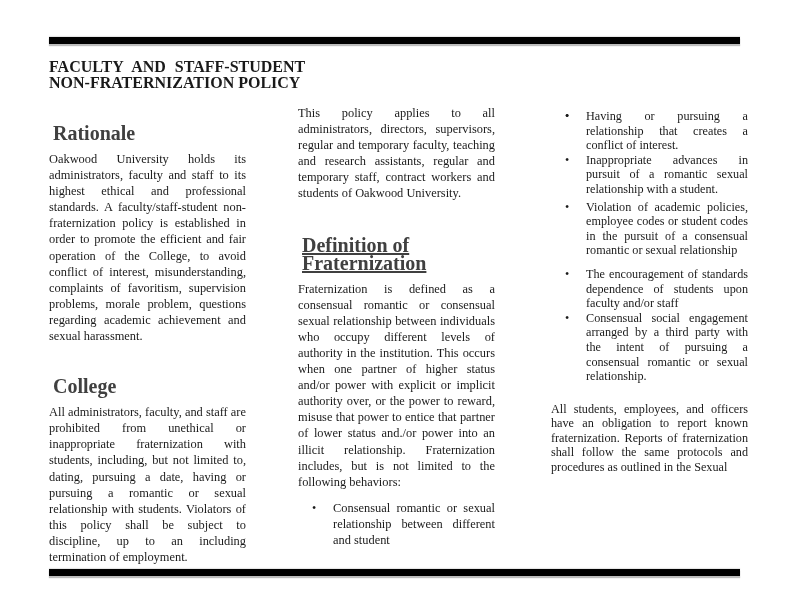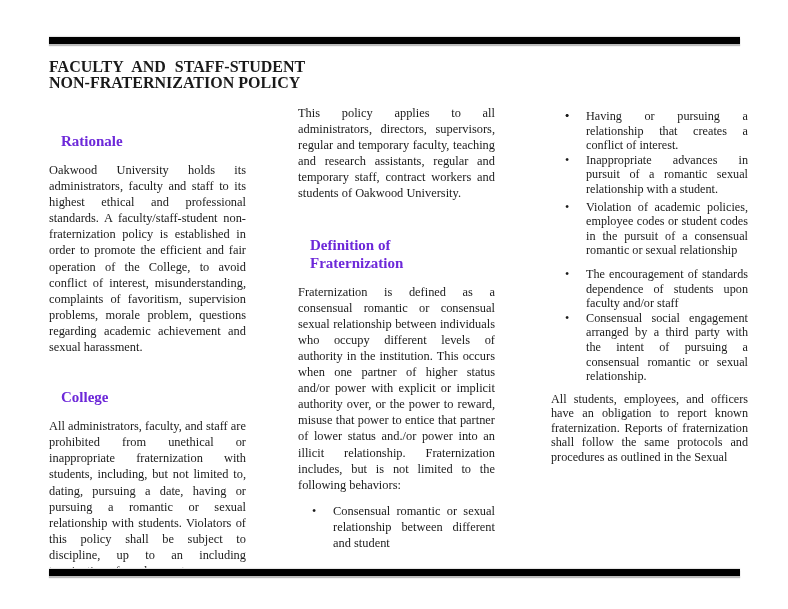--- a/index.html
+++ b/index.html
@@ -9,21 +9,21 @@
           box-shadow: 0 2px 1px #bdbdbd, 0 -1px 1px #e6e6e6; }
   .rule.top { top: 37px; }
   .rule.bottom { top: 569px; }
   .col { position: absolute; width: 197px; font-size: 12.4px; line-height: 16.1px; }
   .col1 { left: 49px; }
   .col2 { left: 298px; }
   .col3 { left: 551px; }
   .doc-title { position: absolute; left: 49px; top: 59px; font-weight: bold;
                font-size: 16px; line-height: 16px; letter-spacing: 0; }
   .doc-title div:first-child { word-spacing: 5px; }
-  h2 { font-size: 15px; font-weight: bold; margin: 12px; line-height: 18px; color: #6d28d9; }
+  h2 { font-size: 20px; font-weight: bold; margin: 4px; line-height: 18px; color: #404040; }
   p { margin: 0; text-align: justify; text-align-last: left; }
   ul { margin: 0; padding: 0; list-style: none; }
   li { position: relative; padding-left: 35px; text-align: justify; }
   li .bullet { position: absolute; left: 14px; top: 0; font-size: 12px; }
   .col2 ul li { padding-left: 35px; }
 </style>
 </head>
 <body>
 
 <div class="rule top"></div>
@@ -35,21 +35,21 @@
 
 <div class="col col1" style="top:120px;">
   <h2>Rationale</h2>
   <p style="margin-top:9px;">Oakwood University holds its administrators, faculty and staff to its highest ethical and professional standards. A faculty/staff-student non-fraternization policy is established in order to promote the efficient and fair operation of the College, to avoid conflict of interest, misunderstanding, complaints of favoritism, supervision problems, morale problem, questions regarding academic achievement and sexual harassment.</p>
   <h2 style="margin-top:33px;">College</h2>
   <p style="margin-top:9px;">All administrators, faculty, and staff are prohibited from unethical or inappropriate fraternization with students, including, but not limited to, dating, pursuing a date, having or pursuing a romantic or sexual relationship with students.  Violators of this policy shall be subject to discipline, up to an including termination of employment.</p>
 </div>
 
 <div class="col col2" style="top:105px;">
   <p>This policy applies to all administrators, directors, supervisors, regular and temporary faculty, teaching and research assistants, regular and temporary staff, contract workers and students of Oakwood University.</p>
-  <h2 style="margin-top:34px;">Definition of Fraternization</h2>
+  <h2 style="margin-top:34px;text-decoration:underline;">Definition of Fraternization</h2>
   <p style="margin-top:9px;">Fraternization is defined as a consensual romantic or consensual sexual relationship between individuals who occupy different levels of authority in the institution. This occurs when one partner of higher status and/or power with explicit or implicit authority over, or the power to reward, misuse that power to entice that partner of lower status and./or power into an illicit relationship. Fraternization includes, but is not limited to the following behaviors:</p>
   <ul style="margin-top:10px;">
     <li>
       <span class="bullet">•</span>
       <span>Consensual romantic or sexual relationship between different and student</span>
     </li>
   </ul>
 </div>
 
 <div class="col col3" style="top:109px; font-size:12.2px; line-height:14.6px;">
@@ -71,16 +71,16 @@
     </li>
     <li style="margin-top:9px;">
       <span class="bullet">•</span>
       <span>The encouragement of standards dependence of students upon faculty and/or staff</span>
     </li>
     <li>
       <span class="bullet">•</span>
       <span>Consensual social engagement arranged by a third party with the intent of pursuing a consensual romantic or sexual relationship.</span>
     </li>
   </ul>
-  <p style="margin-top:8px;">All students, employees, and officers have an obligation to report known fraternization. Reports of fraternization shall follow the same protocols and procedures as outlined in the Sexual</p>
+  <p style="margin-top:18px;">All students, employees, and officers have an obligation to report known fraternization. Reports of fraternization shall follow the same protocols and procedures as outlined in the Sexual</p>
 </div>
 
 <div class="rule bottom"></div>
 
 </body></html>

